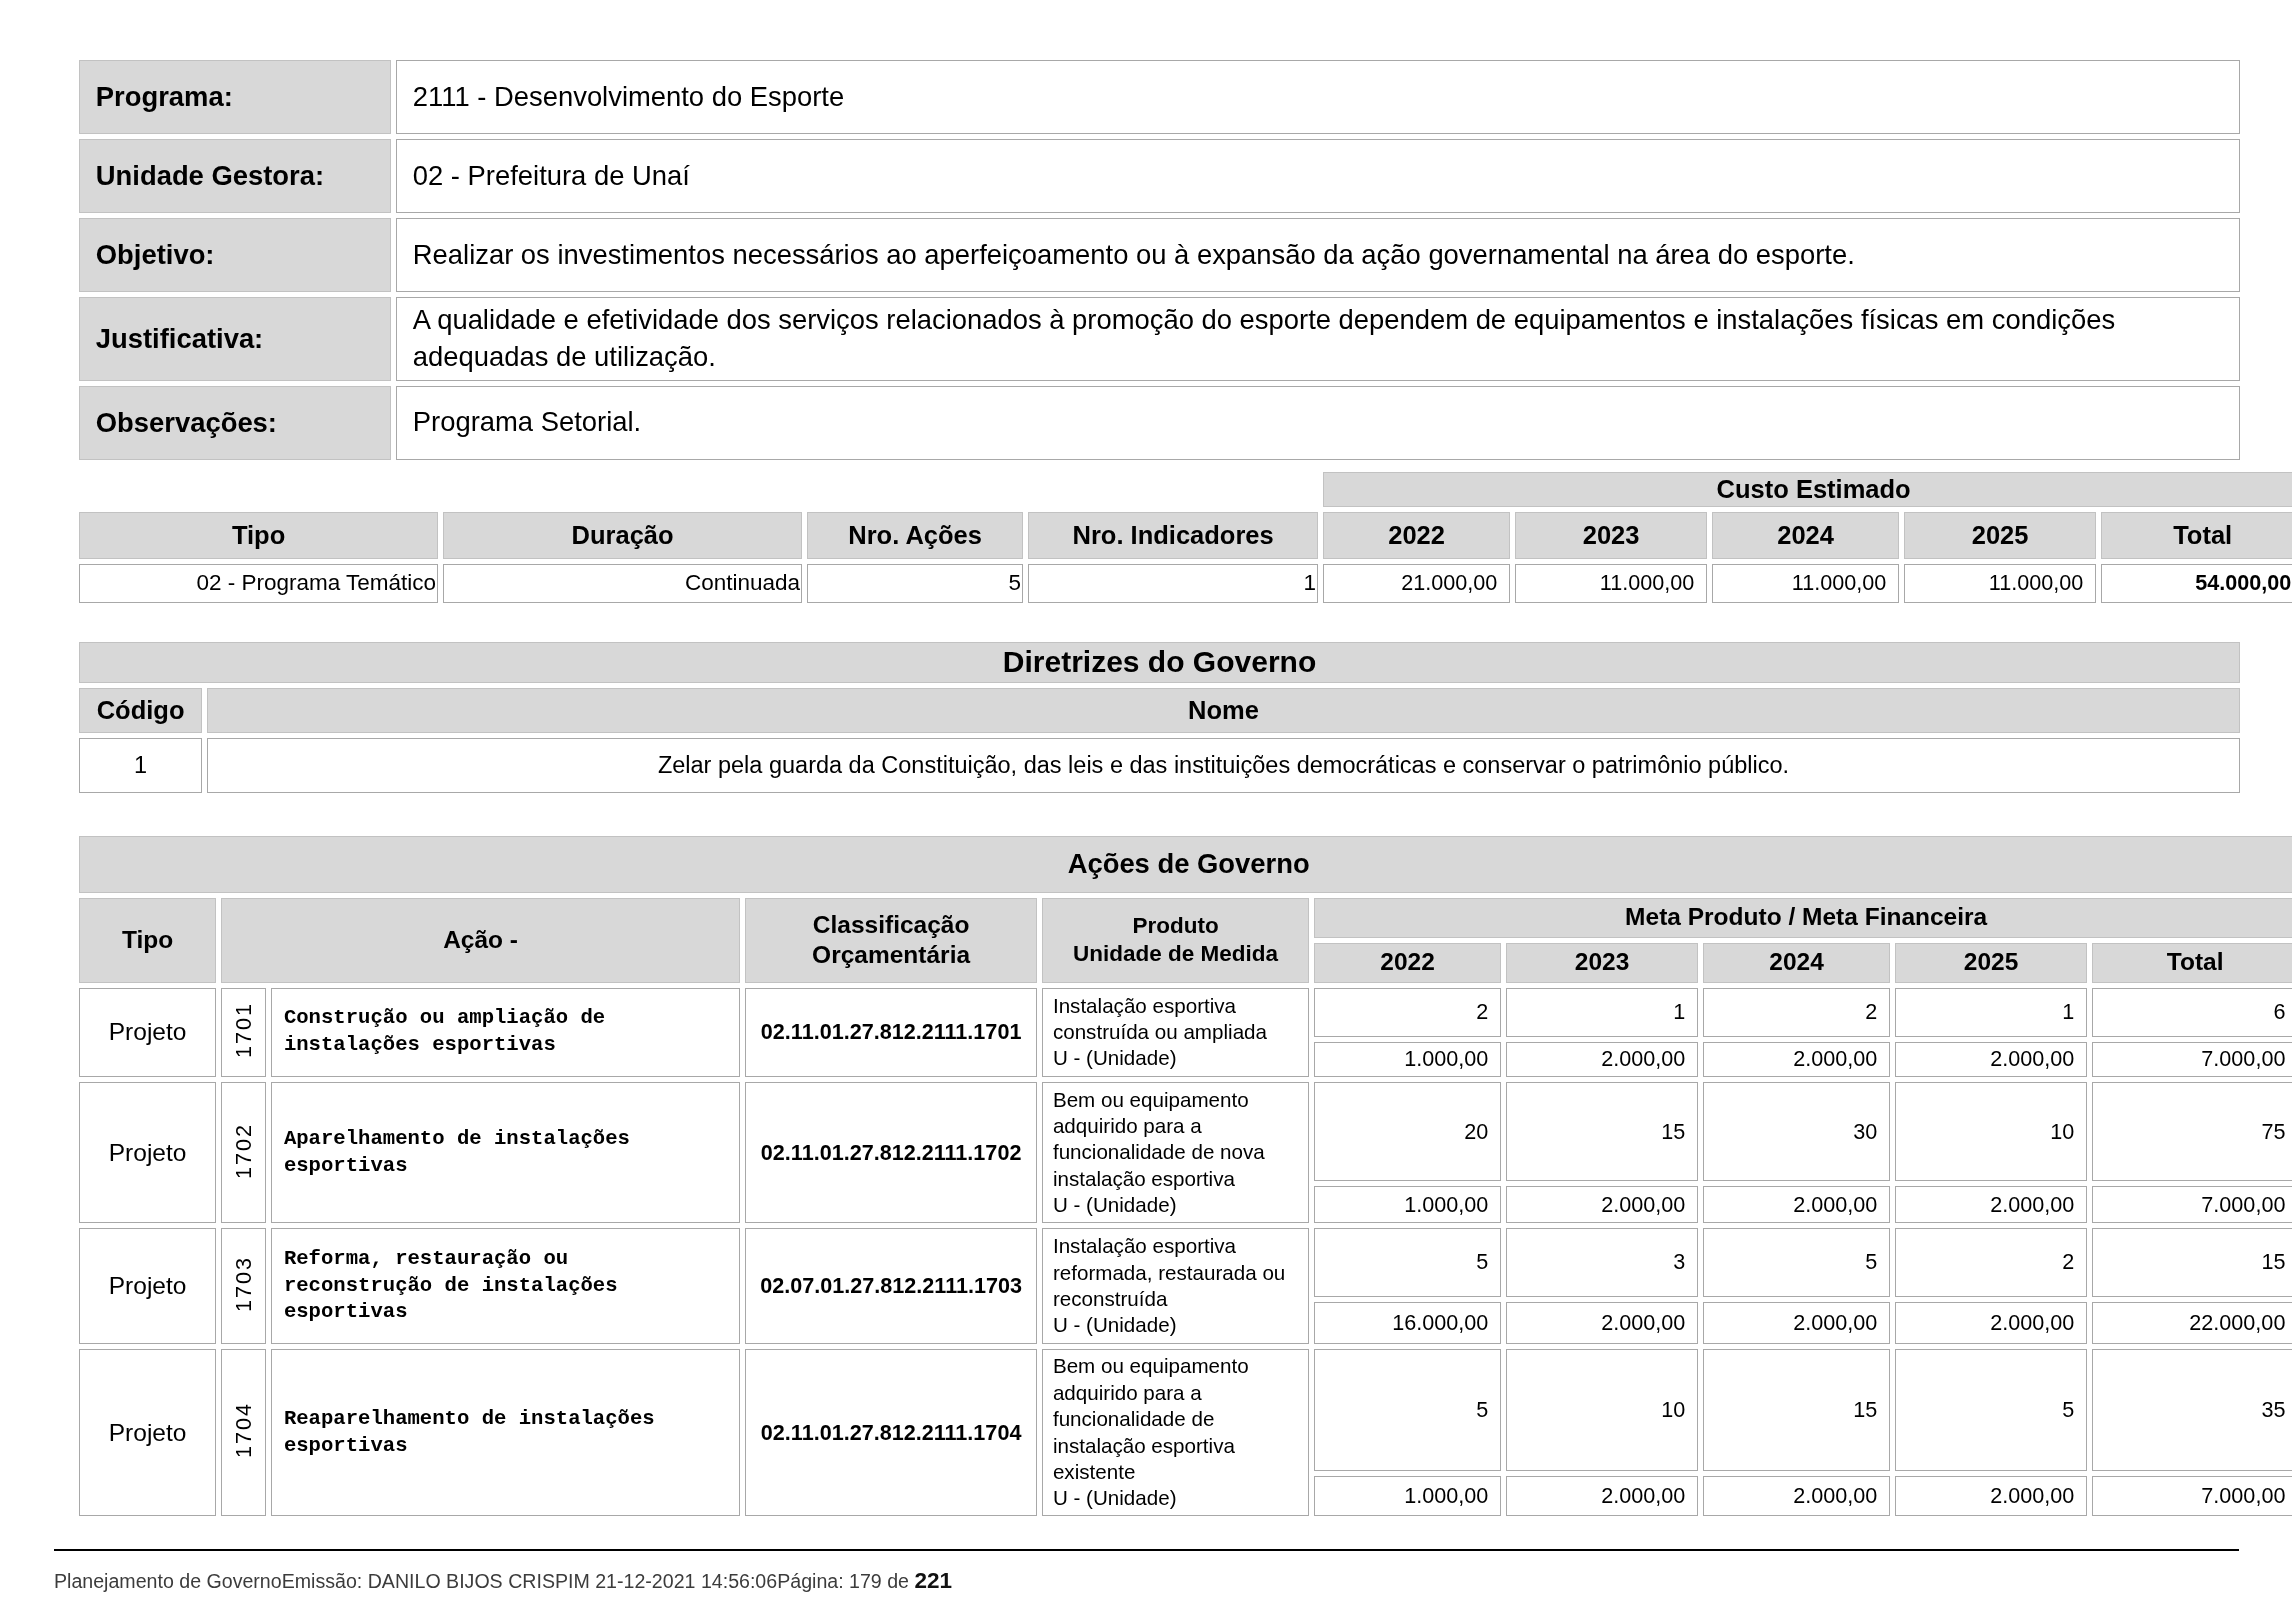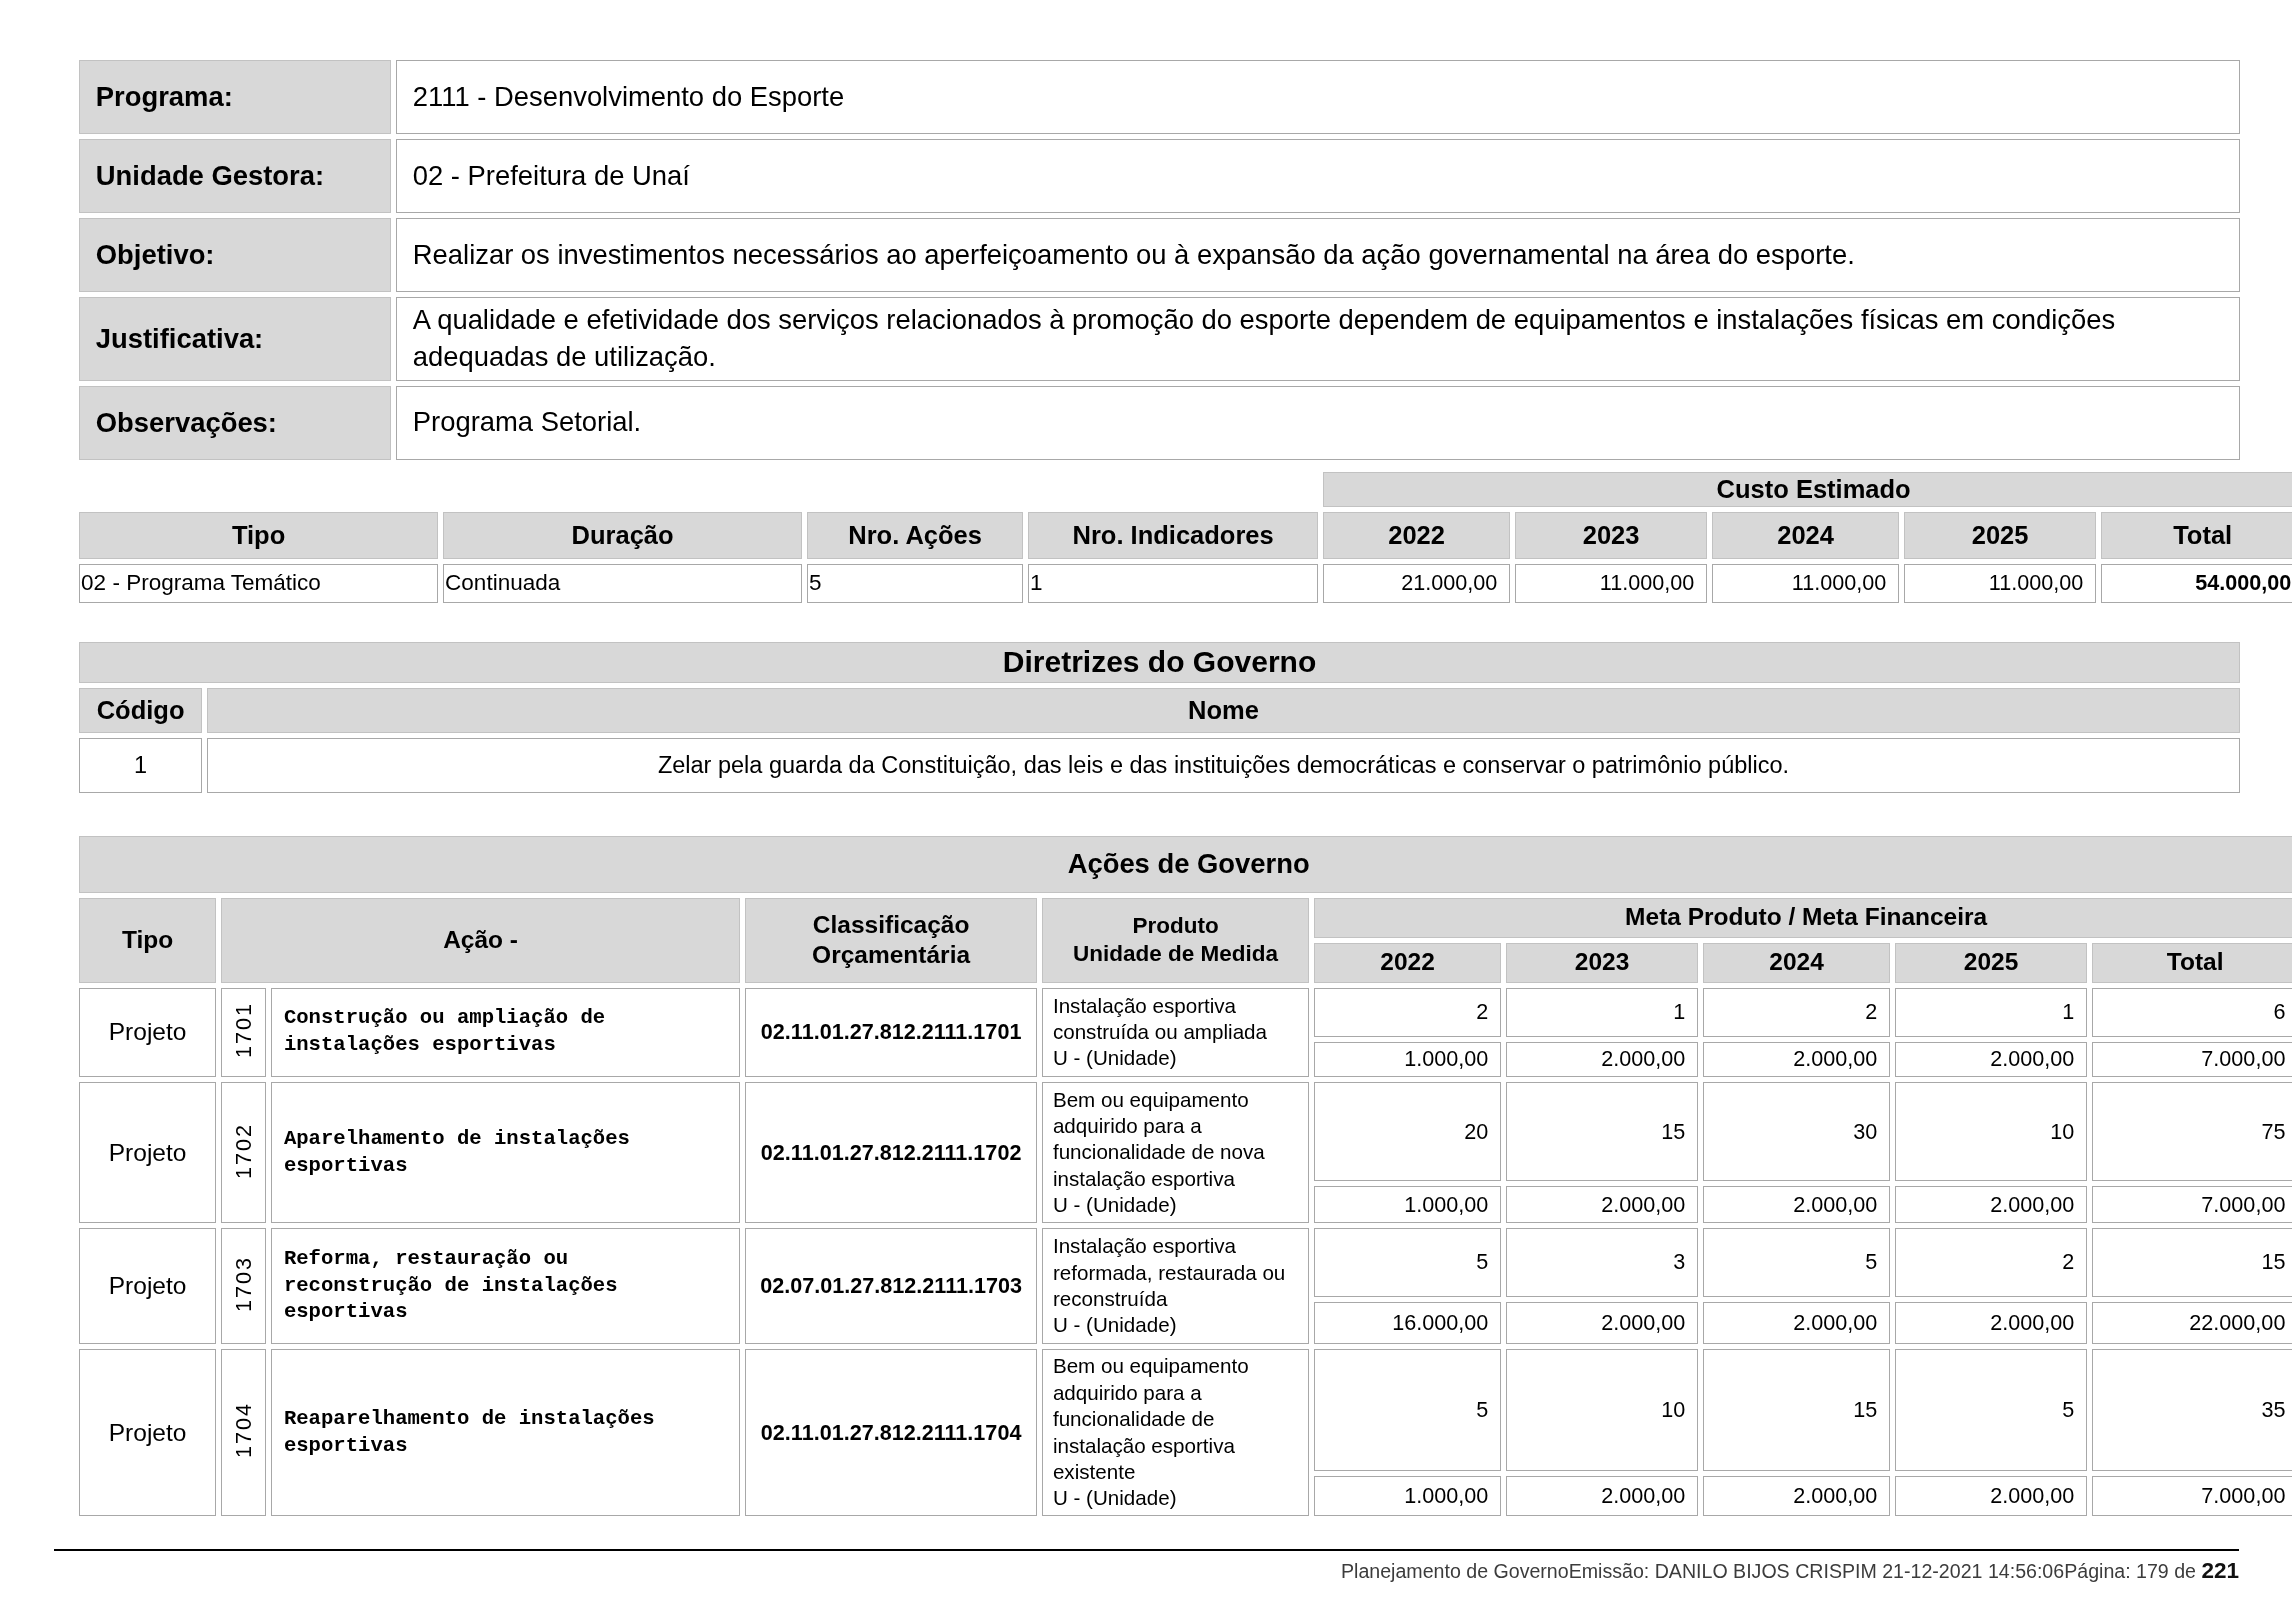--- a/index.html
+++ b/index.html
@@ -22,21 +22,21 @@
   .info-tbl{margin-left:-5.9px;width:calc(100% + 11.8px);}
   .info-lbl{font-weight:bold;font-size:27.4px;padding:0 15.7px;vertical-align:middle;}
   .info-val{font-size:27.4px;padding:3.9px 15.7px;vertical-align:middle;line-height:1.35;}
 
   
   .custo-tbl{margin-left:-5.9px;width:calc(100% + 11.8px);margin-top:2px;}
   .custo-tbl td{vertical-align:middle;}
   .hdr{font-weight:bold;font-size:25.5px;text-align:center;}
   .custo-group{height:35px;}
   .custo-head{height:47px;}
-  .custo-val{height:39px;font-size:22.5px;text-align:left;}
+  .custo-val{height:39px;font-size:22.5px;text-align:right;}
   .money{text-align:right;padding-right:11.8px;font-size:21.6px;}
   .bold{font-weight:bold;}
 
   
   .dir-tbl{margin-left:-5.9px;width:calc(100% + 11.8px);margin-top:29px;}
   .dir-title{height:41px;font-weight:bold;font-size:30px;text-align:center;vertical-align:middle;}
   .dir-head{height:45px;}
   .dir-val{height:55px;font-size:23.5px;text-align:center;vertical-align:middle;}
 
   
@@ -49,22 +49,22 @@
   .code-cell{text-align:center;}
   .code-text{writing-mode:vertical-rl;transform:rotate(180deg);font-size:21.6px;letter-spacing:2px;display:inline-block;}
   .acao-cell{font-size:20.6px;font-weight:bold;padding:3.9px 11.8px;line-height:1.3;font-family:Liberation Mono, monospace;}
   .clas-cell{font-size:21.6px;font-weight:bold;text-align:center;}
   .prod-cell{font-size:20.6px;padding:3.9px 9.8px;line-height:1.28;white-space:pre-line;vertical-align:middle;}
   .num{font-size:21.6px;text-align:right;padding-right:11.8px;vertical-align:middle;}
   .h-m1{height:49px;} .h-m2{height:94px;} .h-m3{height:57px;} .h-m4{height:106px;}
   .h-f{height:35px;}
 
   
-  .footer{margin:27.4px 54px 0 54px;border-top:2.9px solid #000;padding-top:7px;
-          display:flex;justify-content:flex-end;align-items:baseline;
+  .footer{margin:27.4px 54px 0 54px;border-top:2.9px solid #000;padding-top:17px;
+          display:flex;justify-content:flex-start;align-items:baseline;
           font-size:19.6px;color:#3c3c3c;}
   .footer .pg-total{font-weight:bold;font-size:22.5px;color:#111;}
 </style>
 </head>
 <body>
 
 <div class="page">
 
   <table class="info-tbl">
     <colgroup>

